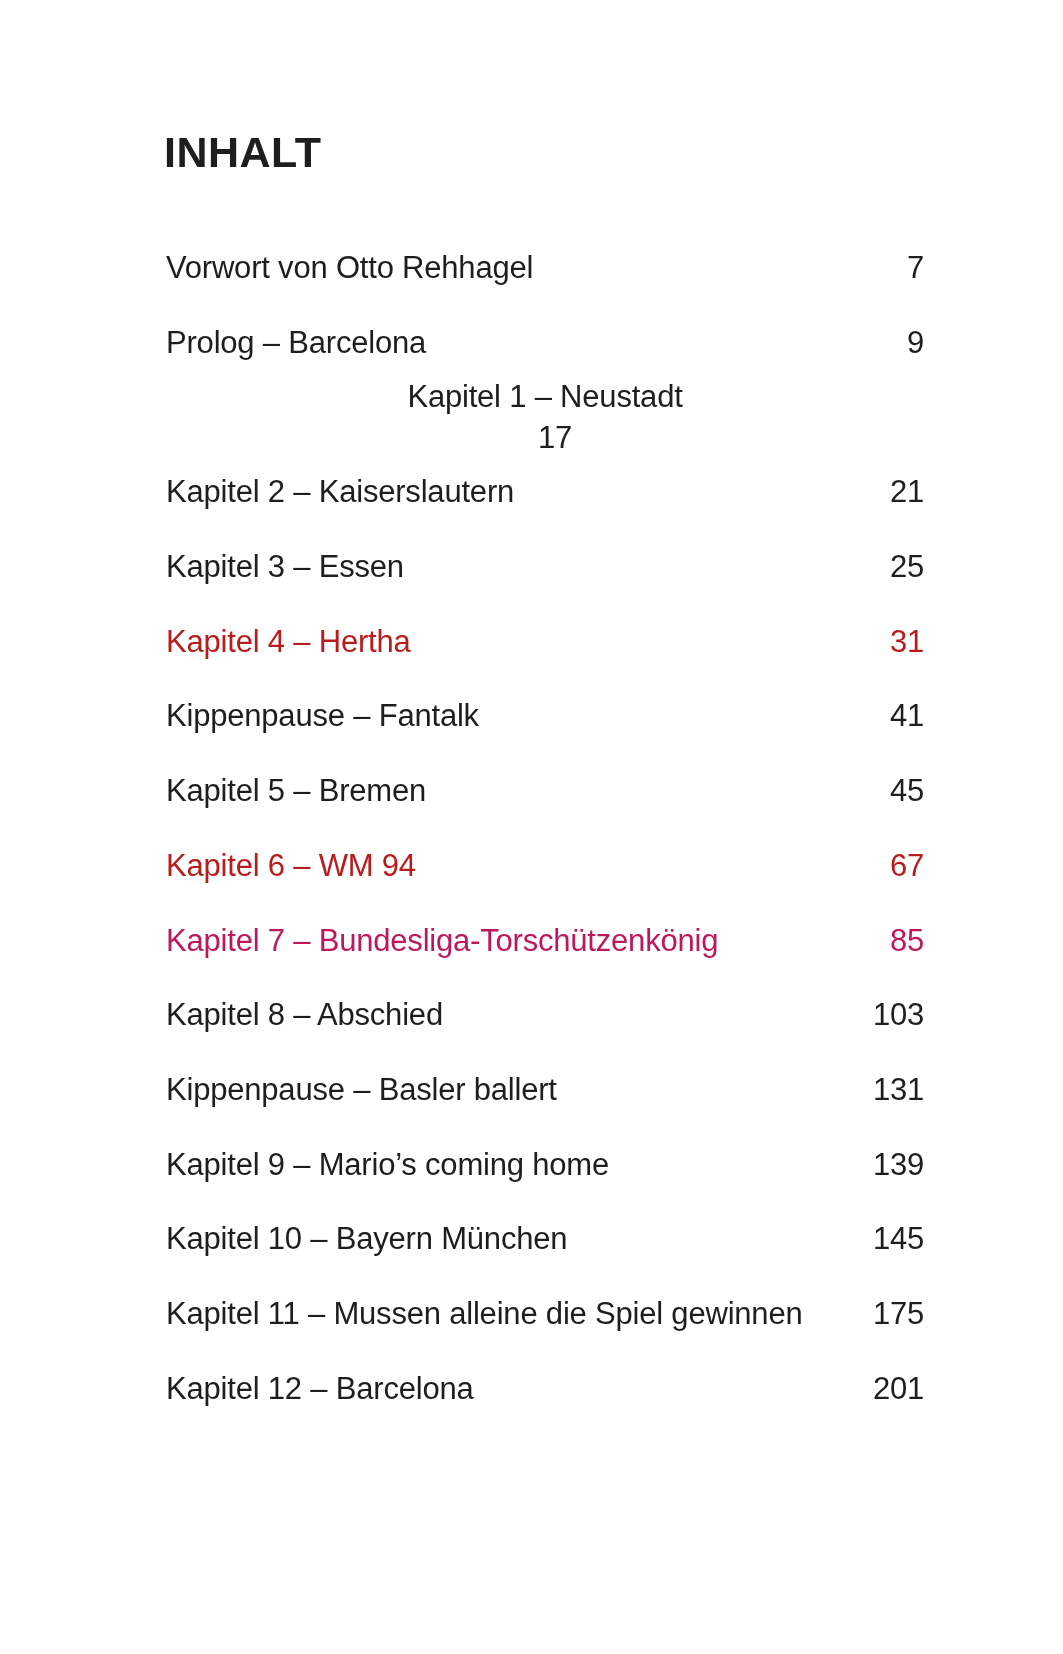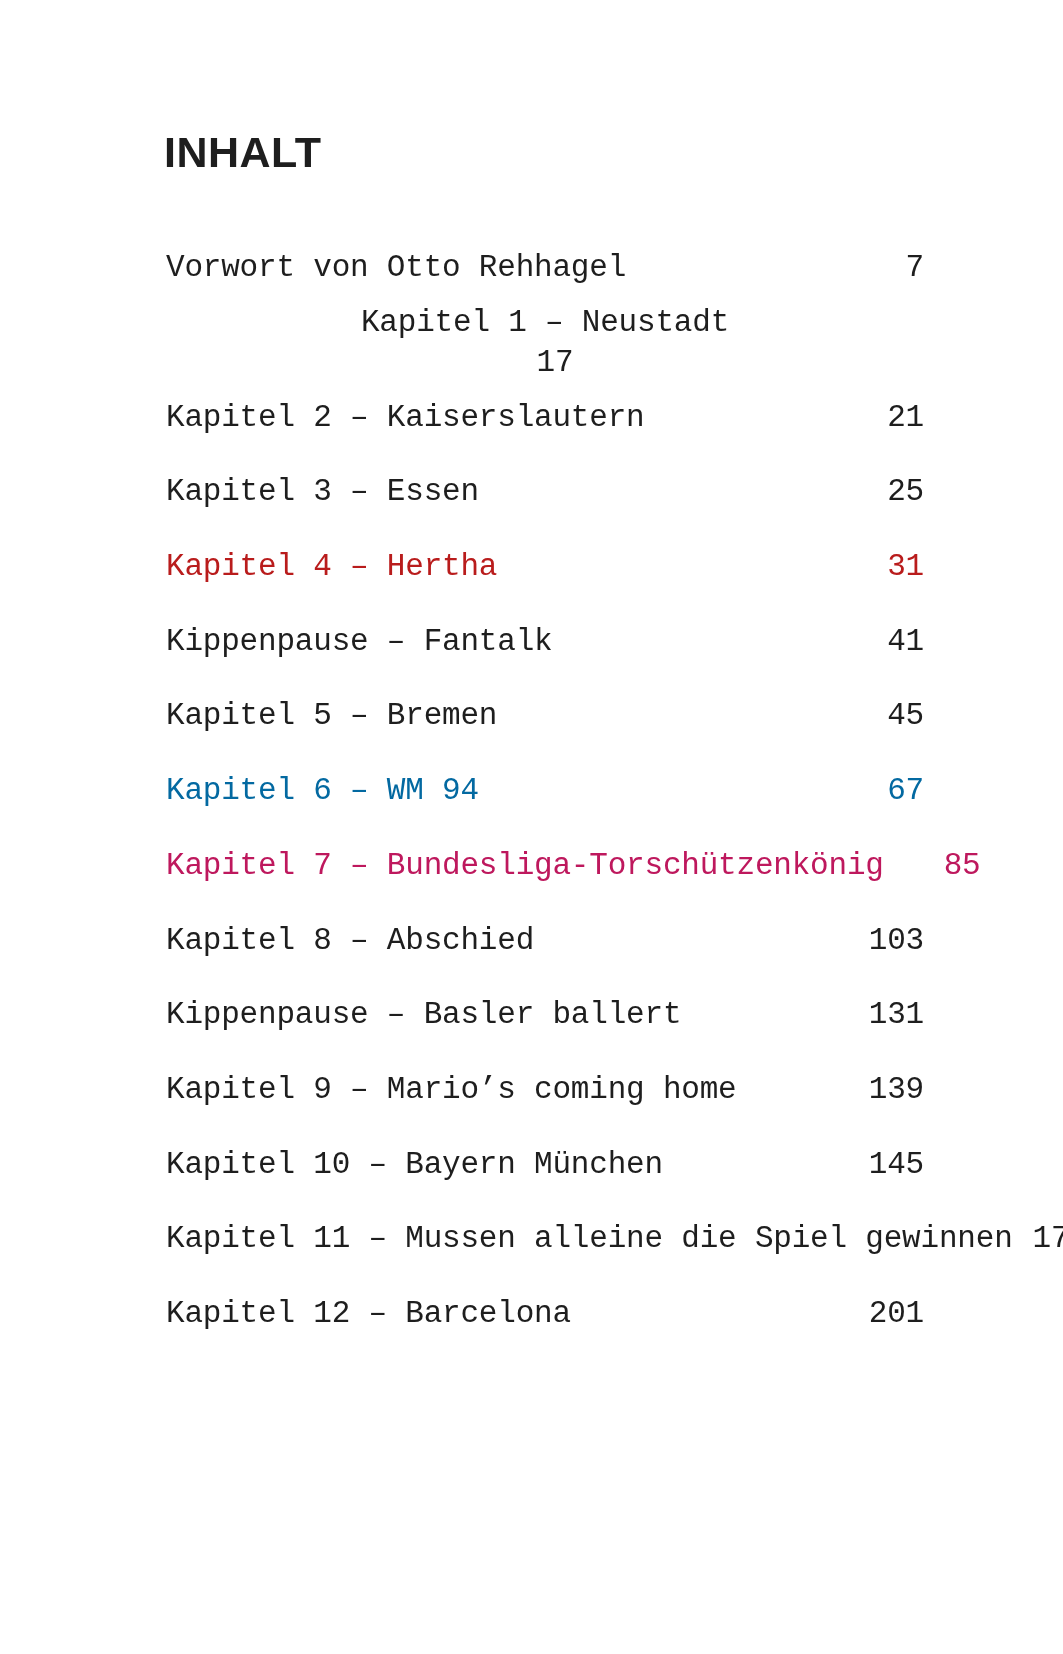--- a/index.html
+++ b/index.html
@@ -30,21 +30,20 @@
     letter-spacing: 0.5px;
     color: #1e1e1e;
   }
   .toc-list {
     position: absolute;
     left: 166px;
     top: 231px;
     width: 758px;
     display: flex;
     flex-direction: column;
-    font-family: Liberation Mono, monospace;
   }
   .toc-row {
     height: 74.7px;
     display: flex;
     align-items: center;
     justify-content: space-between;
     font-size: 31px;
     line-height: 34px;
     color: #1e1e1e;
     letter-spacing: -0.2px;
@@ -65,20 +64,24 @@
 <div class="page">
   <h1 class="page-title" style="color: rgb(30, 30, 30);">INHALT</h1>
 
   <div class="toc-list">
 
       <div class="toc-row" style="color: rgb(30, 30, 30);">
         <span class="toc-label">Vorwort von Otto Rehhagel</span>
         <span class="toc-page-num">7</span>
       </div>
 
+      <div class="toc-row" style="color: rgb(30, 30, 30);">
+        <span class="toc-label">Prolog – Barcelona</span>
+        <span class="toc-page-num">9</span>
+      </div>
 
       <div class="toc-row" style="color: rgb(30, 30, 30); flex-direction: column;">
         <span class="toc-label">Kapitel 1 – Neustadt</span>
         <span class="toc-page-num">17</span>
       </div>
 
       <div class="toc-row" style="color: rgb(30, 30, 30); gap: 36px;">
         <span class="toc-label">Kapitel 2 – Kaiserslautern</span>
         <span class="toc-page-num">21</span>
       </div>
@@ -96,21 +99,21 @@
       <div class="toc-row" style="color: rgb(30, 30, 30);">
         <span class="toc-label">Kippenpause – Fantalk</span>
         <span class="toc-page-num">41</span>
       </div>
 
       <div class="toc-row" style="color: rgb(30, 30, 30);">
         <span class="toc-label">Kapitel 5 – Bremen</span>
         <span class="toc-page-num">45</span>
       </div>
 
-      <div class="toc-row" style="color: #0369a1;">
+      <div class="toc-row" style="color: #b91c1c;">
         <span class="toc-label">Kapitel 6 – WM 94</span>
         <span class="toc-page-num">67</span>
       </div>
 
       <div class="toc-row" style="color: #be185d; gap: 40px;">
         <span class="toc-label">Kapitel 7 – Bundesliga-Torschützenkönig</span>
         <span class="toc-page-num">85</span>
       </div>
 
       <div class="toc-row" style="color: rgb(30, 30, 30);">

